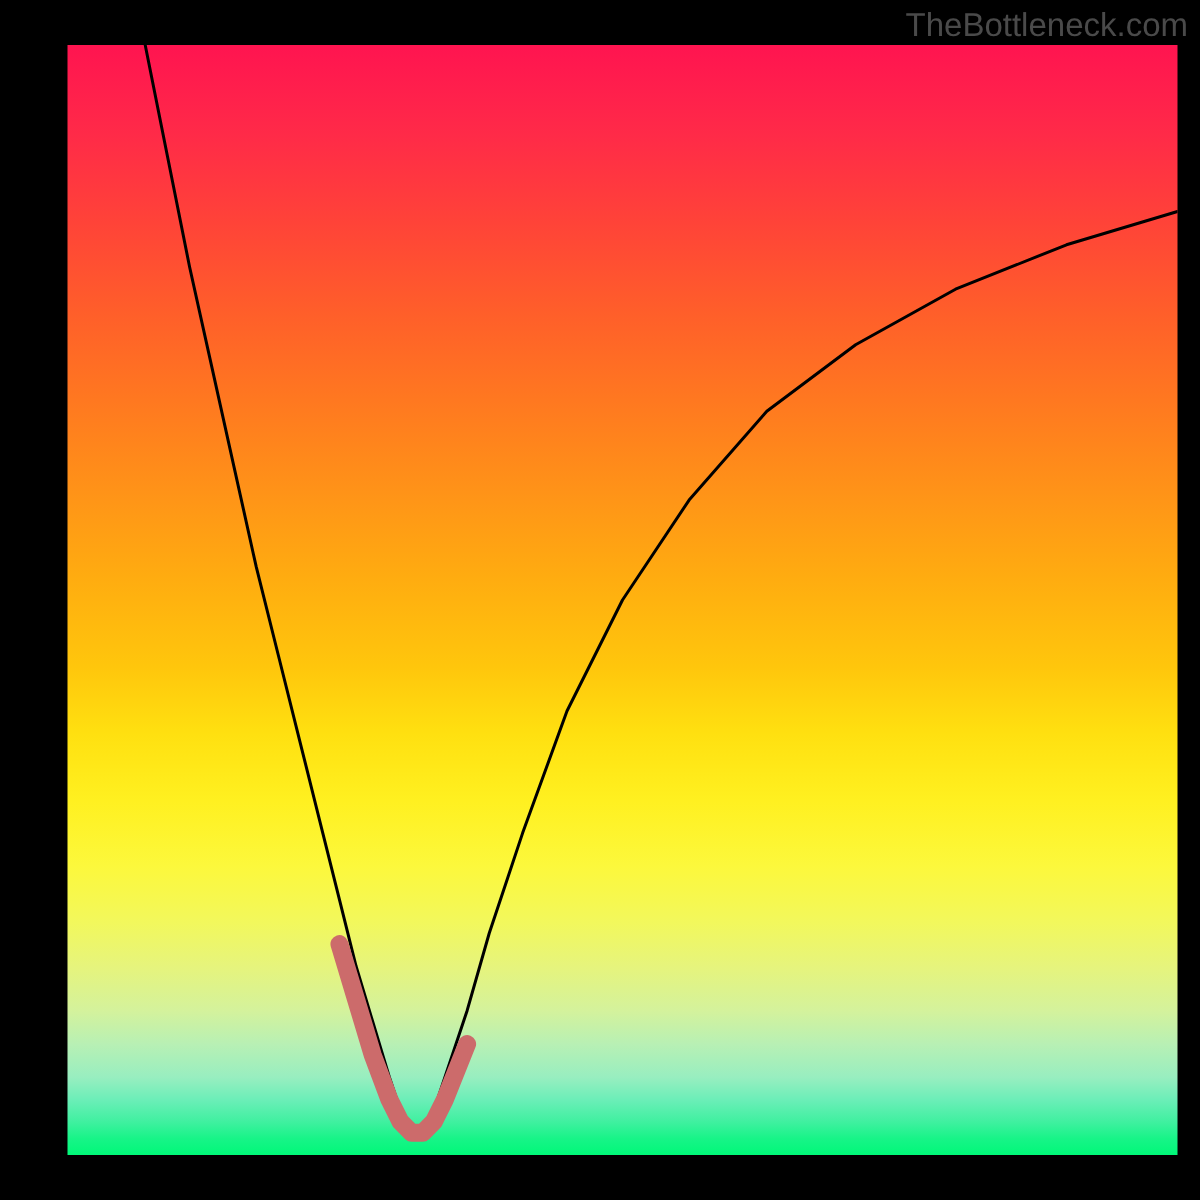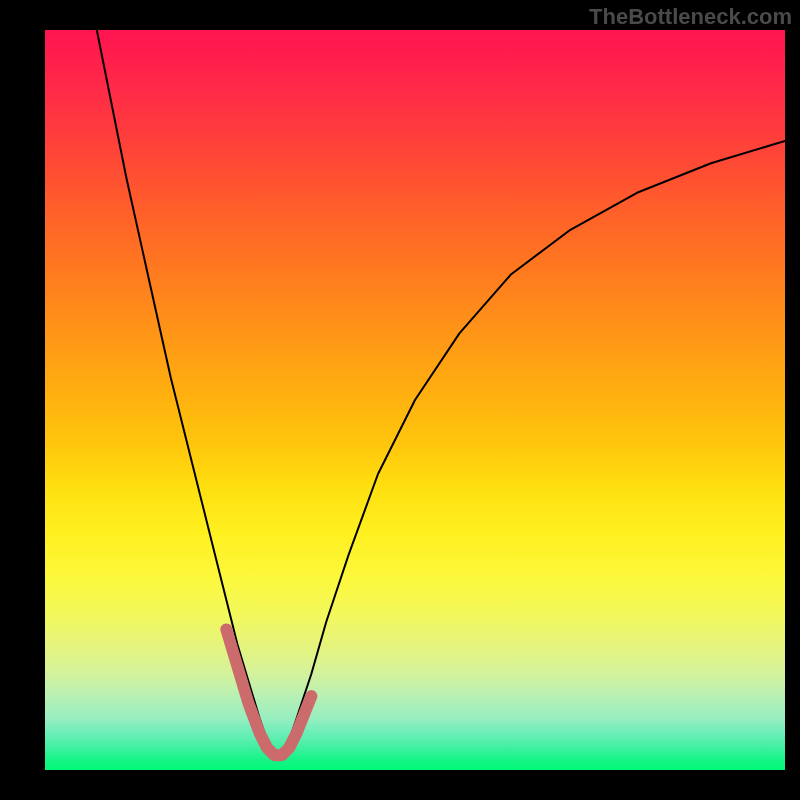--- a/index.html
+++ b/index.html
@@ -10,21 +10,21 @@
     position: relative;
     overflow: hidden;
     font-family: Arial, Helvetica, sans-serif;
   }
   .watermark {
     position: absolute;
     top: 4px;
     right: 8px;
     color: #4a4a4a;
     font-size: 22px;
-    font-weight: 700;
+    font-weight: 400;
     z-index: 10;
   }
   .plot-area {
     position: absolute;
     left: 45px;
     top: 30px;
     width: 740px;
     height: 740px;
     background: linear-gradient(to bottom,
       #ff1450 0%,

